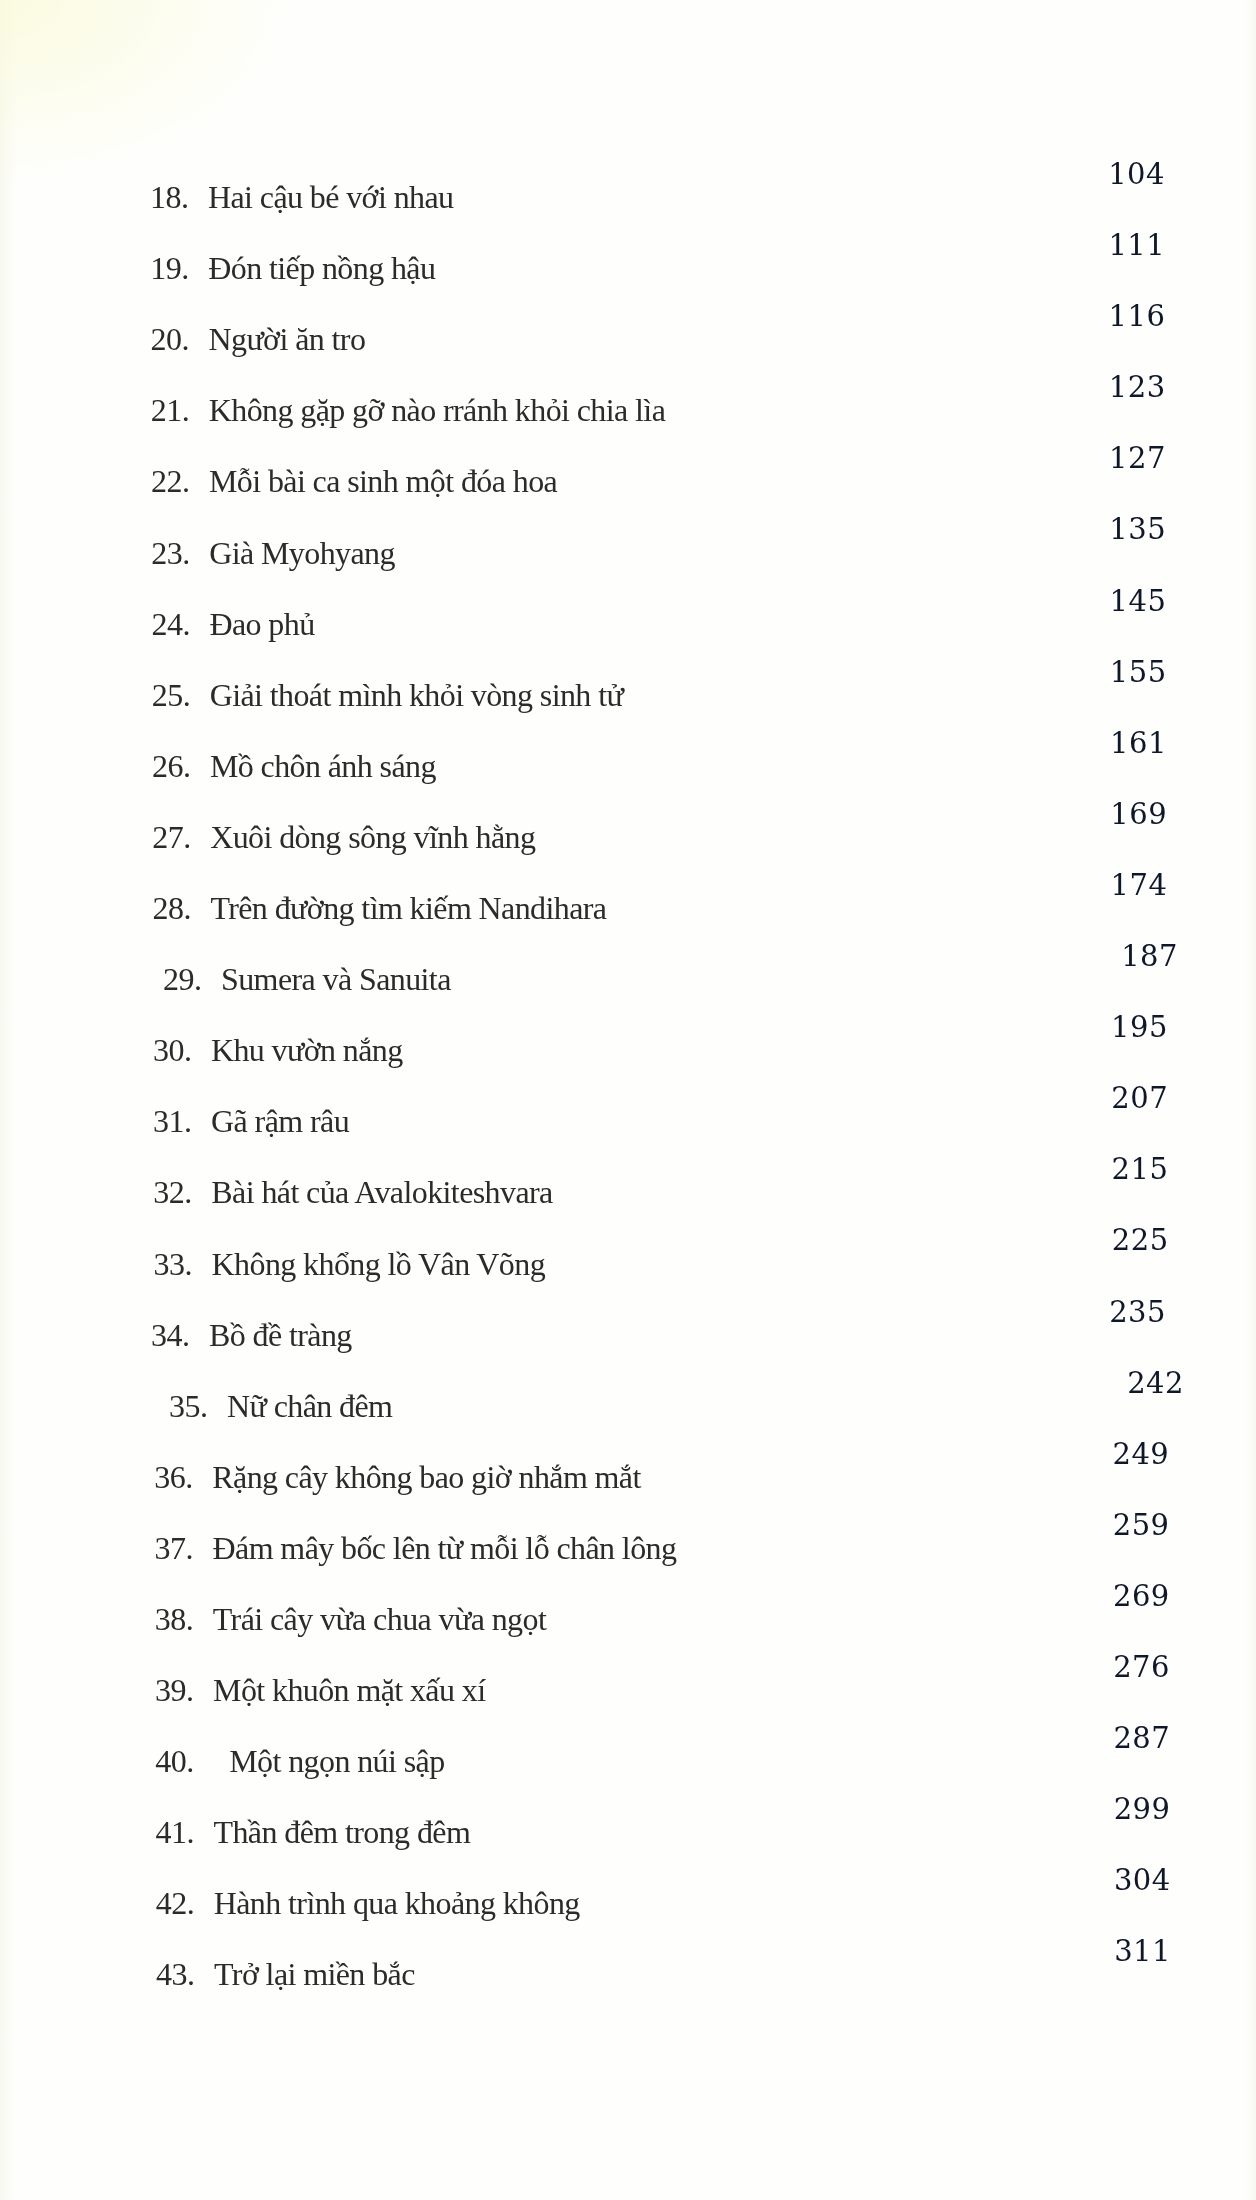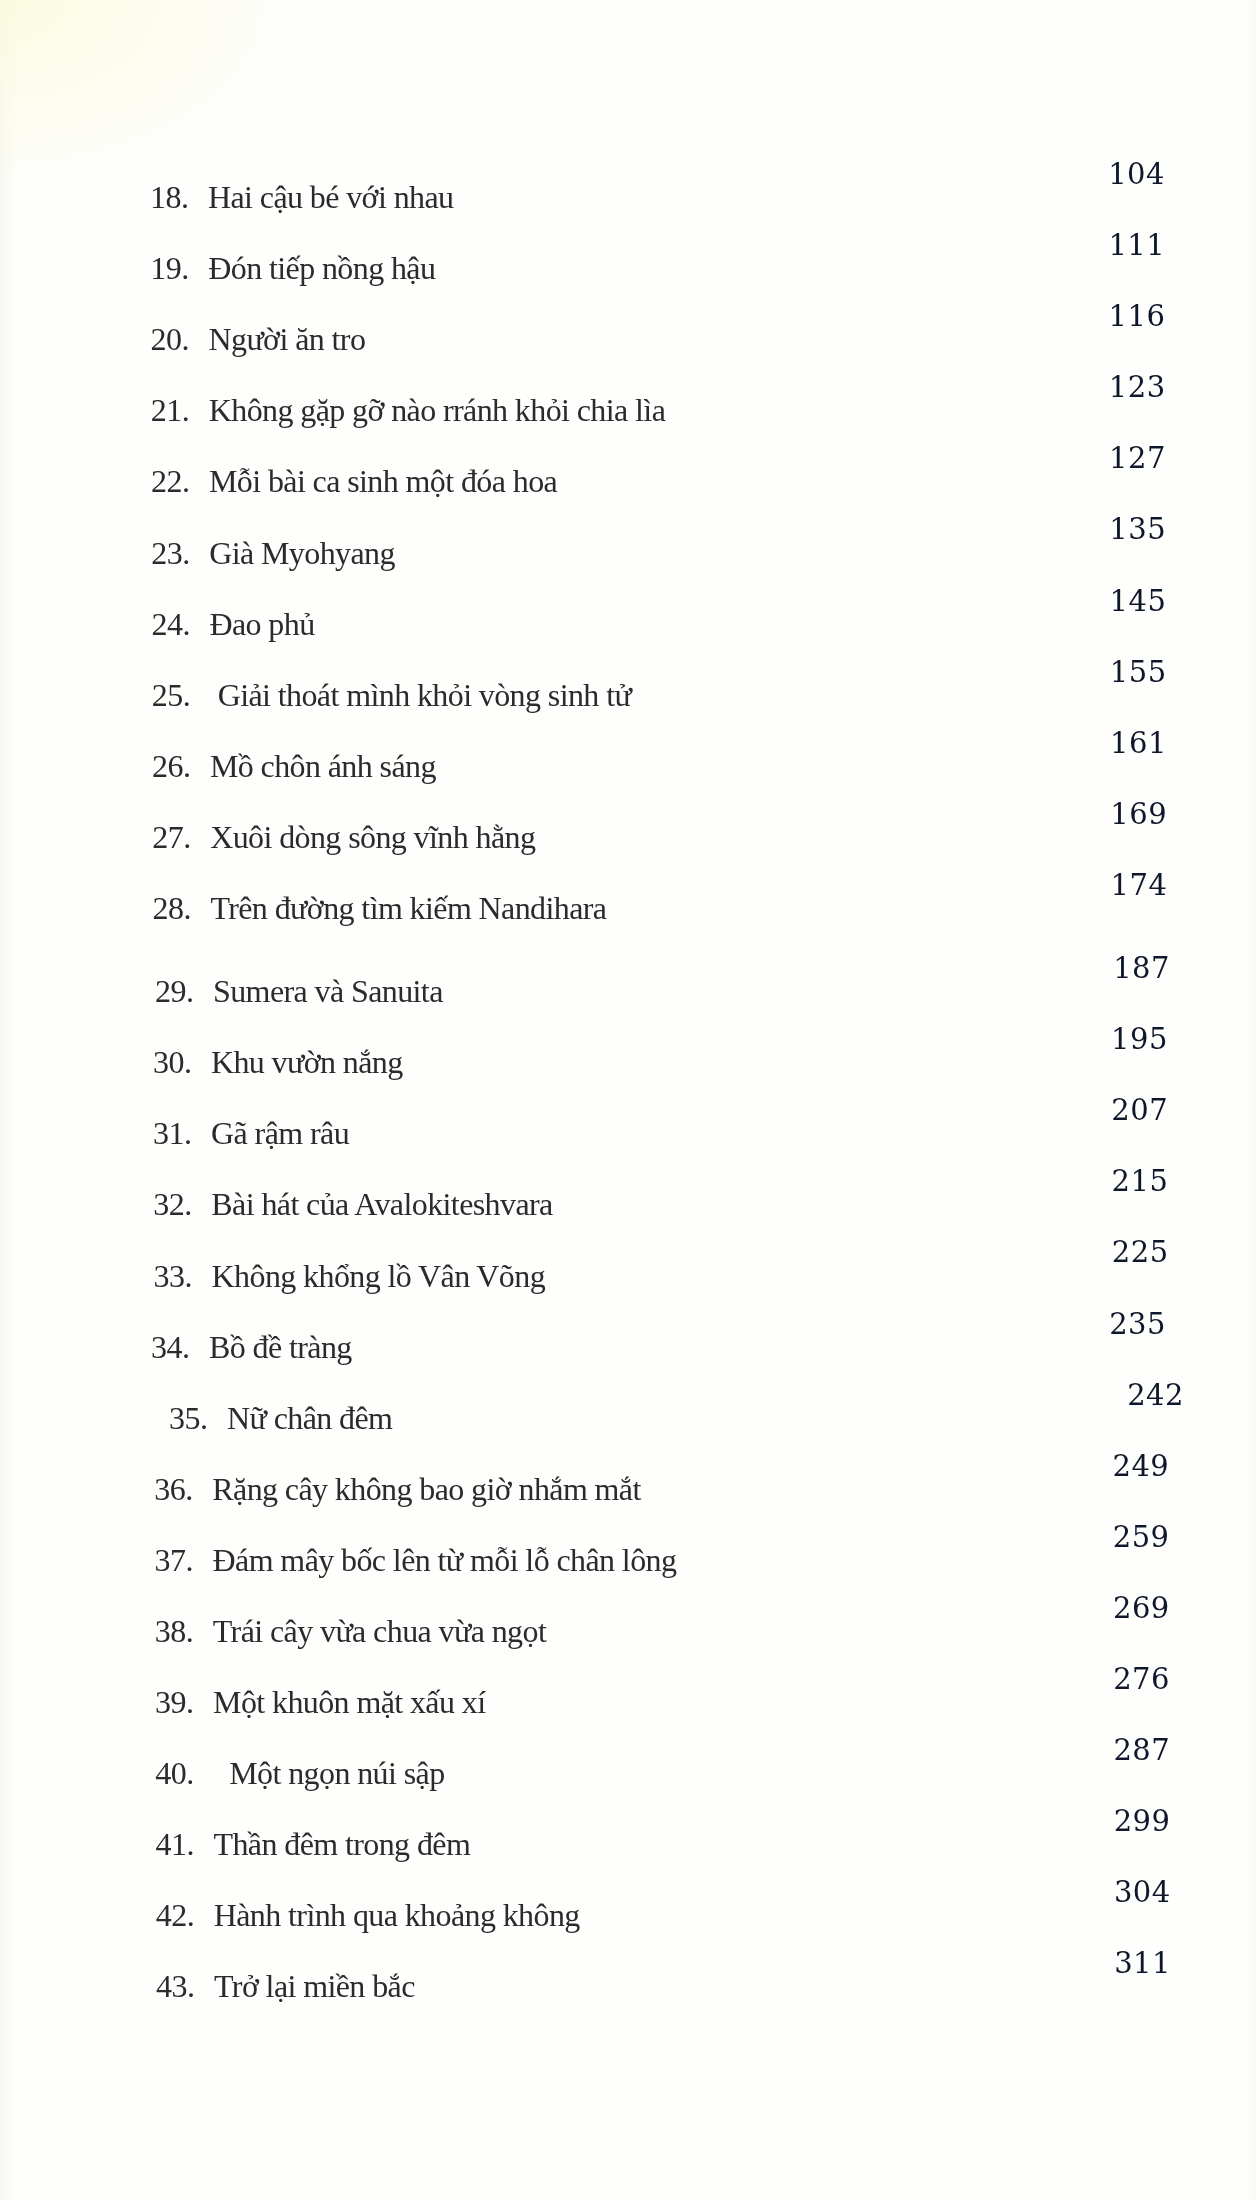--- a/index.html
+++ b/index.html
@@ -86,41 +86,41 @@
     <div class="toc-row" style="left: 1.2px;">
     <span class="toc-num">23.</span>
     <span class="toc-title">Già Myohyang</span>
     <span class="toc-page">135</span>
   </div>
     <div class="toc-row" style="left: 1.44px;">
     <span class="toc-num">24.</span>
     <span class="toc-title">Đao phủ</span>
     <span class="toc-page">145</span>
   </div>
-    <div class="toc-row" style="left: 1.68px; gap: 8px;">
+    <div class="toc-row" style="left: 1.68px;">
     <span class="toc-num">25.</span>
     <span class="toc-title">Giải thoát mình khỏi vòng sinh tử</span>
     <span class="toc-page">155</span>
   </div>
     <div class="toc-row" style="left: 1.92px;">
     <span class="toc-num">26.</span>
     <span class="toc-title">Mồ chôn ánh sáng</span>
     <span class="toc-page">161</span>
   </div>
     <div class="toc-row" style="left: 2.16px;">
     <span class="toc-num">27.</span>
     <span class="toc-title">Xuôi dòng sông vĩnh hằng</span>
     <span class="toc-page">169</span>
   </div>
     <div class="toc-row" style="left: 2.4px;">
     <span class="toc-num">28.</span>
     <span class="toc-title">Trên đường tìm kiếm Nandihara</span>
     <span class="toc-page">174</span>
   </div>
-    <div class="toc-row" style="left: 5px; margin-top: 12px;">
+    <div class="toc-row" style="left: 13px;">
     <span class="toc-num">29.</span>
     <span class="toc-title">Sumera và Sanuita</span>
     <span class="toc-page">187</span>
   </div>
     <div class="toc-row" style="left: 2.88px;">
     <span class="toc-num">30.</span>
     <span class="toc-title">Khu vườn nắng</span>
     <span class="toc-page">195</span>
   </div>
     <div class="toc-row" style="left: 3.12px;">

